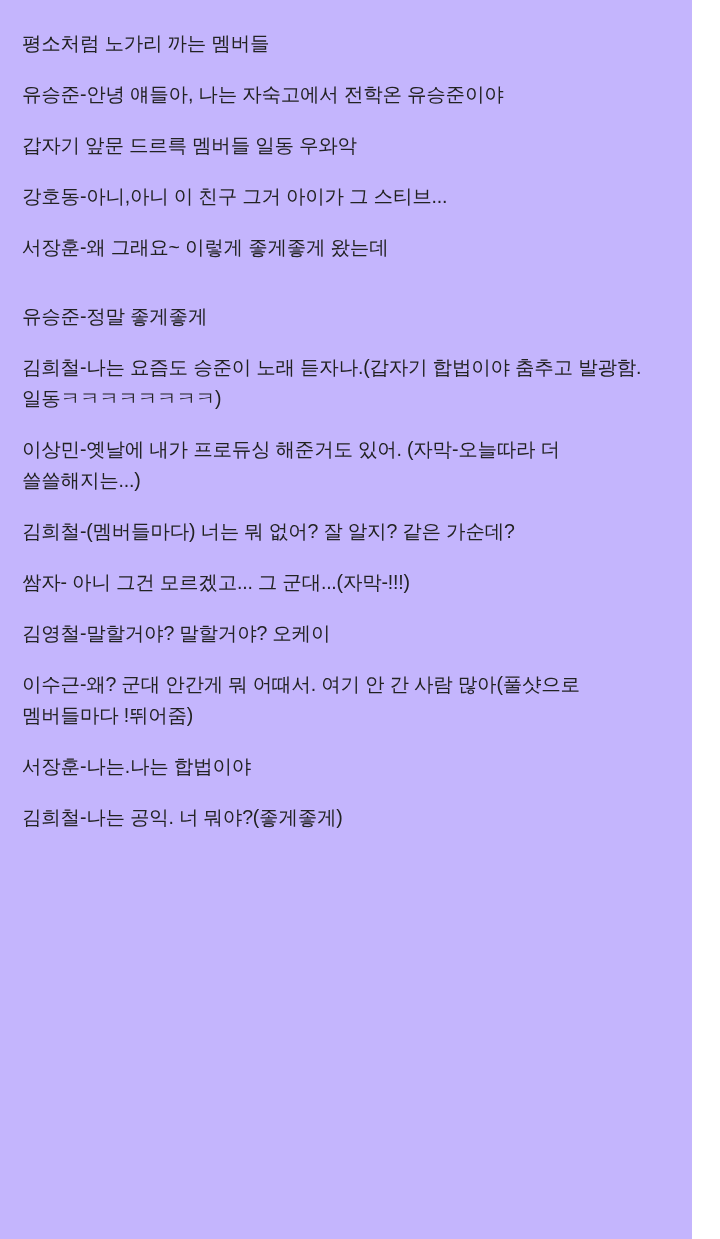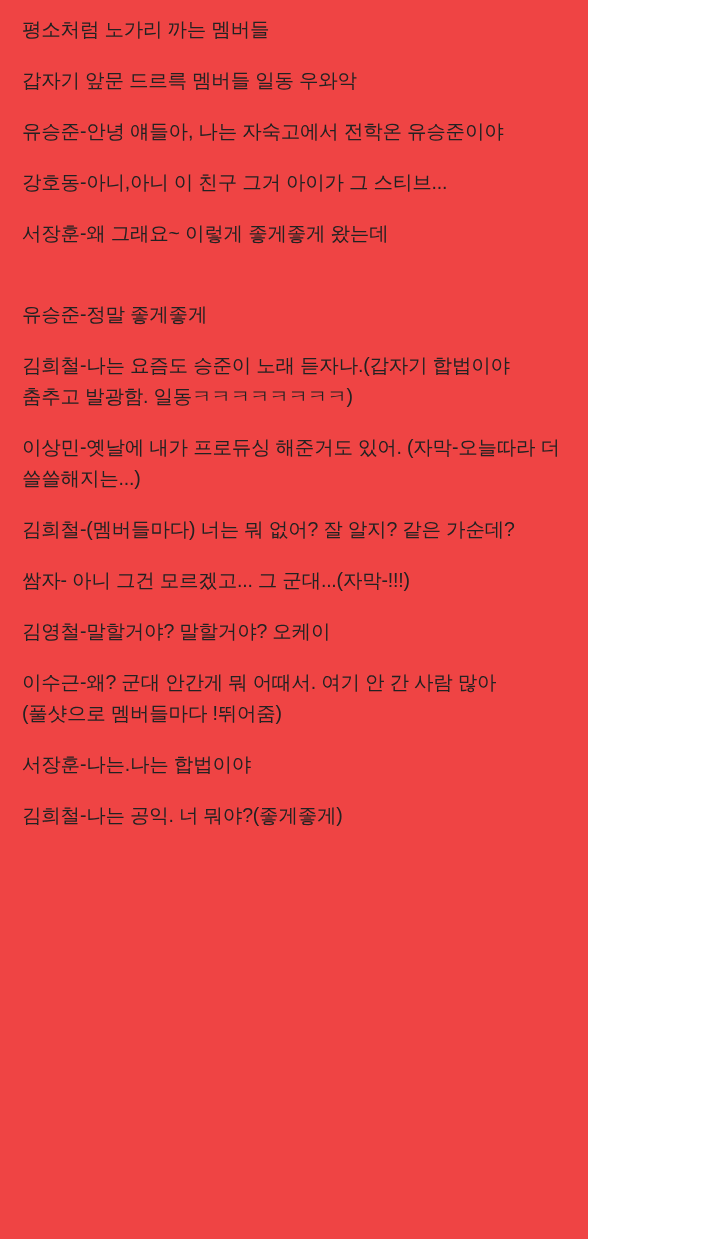--- a/index.html
+++ b/index.html
@@ -8,51 +8,51 @@
     background: #ffffff;
   }
   body {
     width: 720px;
     min-height: 1239px;
     font-family: "Liberation Sans", "DejaVu Sans", sans-serif;
     color: #222222;
     -webkit-font-smoothing: antialiased;
   }
   .page {
-    width: 588px;
+    width: 692px;
     min-height: 1239px;
     box-sizing: border-box;
-    padding: 14px 22px 10px 22px;
-    background: #ef4444;
+    padding: 28px 22px 10px 22px;
+    background: #c4b5fd;
   }
   .line {
     font-size: 19.5px;
     line-height: 31px;
     letter-spacing: -0.2px;
     color: #222222;
     margin: 0 0 20px 0;
     word-break: keep-all;
     overflow-wrap: break-word;
     white-space: pre-wrap;
   }
   .line.gap-after {
-    margin-bottom: 50px;
+    margin-bottom: 38px;
   }
   .line.tight {
     margin-bottom: 20px;
   }
 </style>
 </head>
 <body>
 
 <div class="page">
   <div id="lines-container">
       <p class="line tight">평소처럼 노가리 까는 멤버들</p>
+      <p class="line tight">유승준-안녕 얘들아, 나는 자숙고에서 전학온 유승준이야</p>
       <p class="line tight">갑자기 앞문 드르륵 멤버들 일동 우와악</p>
-      <p class="line tight">유승준-안녕 얘들아, 나는 자숙고에서 전학온 유승준이야</p>
       <p class="line tight">강호동-아니,아니 이 친구 그거 아이가 그 스티브...</p>
       <p class="line gap-after">서장훈-왜 그래요~ 이렇게 좋게좋게 왔는데</p>
       <p class="line tight">유승준-정말 좋게좋게</p>
       <p class="line tight">김희철-나는 요즘도 승준이 노래 듣자나.(갑자기 합법이야 춤추고 발광함. 일동ㅋㅋㅋㅋㅋㅋㅋㅋ)</p>
       <p class="line tight">이상민-옛날에 내가 프로듀싱 해준거도 있어. (자막-오늘따라 더 쓸쓸해지는...)</p>
       <p class="line tight">김희철-(멤버들마다) 너는 뭐 없어? 잘 알지? 같은 가순데?</p>
       <p class="line tight">쌈자- 아니 그건 모르겠고... 그 군대...(자막-!!!)</p>
       <p class="line tight">김영철-말할거야? 말할거야? 오케이</p>
       <p class="line tight">이수근-왜? 군대 안간게 뭐 어때서. 여기 안 간 사람 많아(풀샷으로 멤버들마다 !뛰어줌)</p>
       <p class="line tight">서장훈-나는.나는 합법이야</p>

